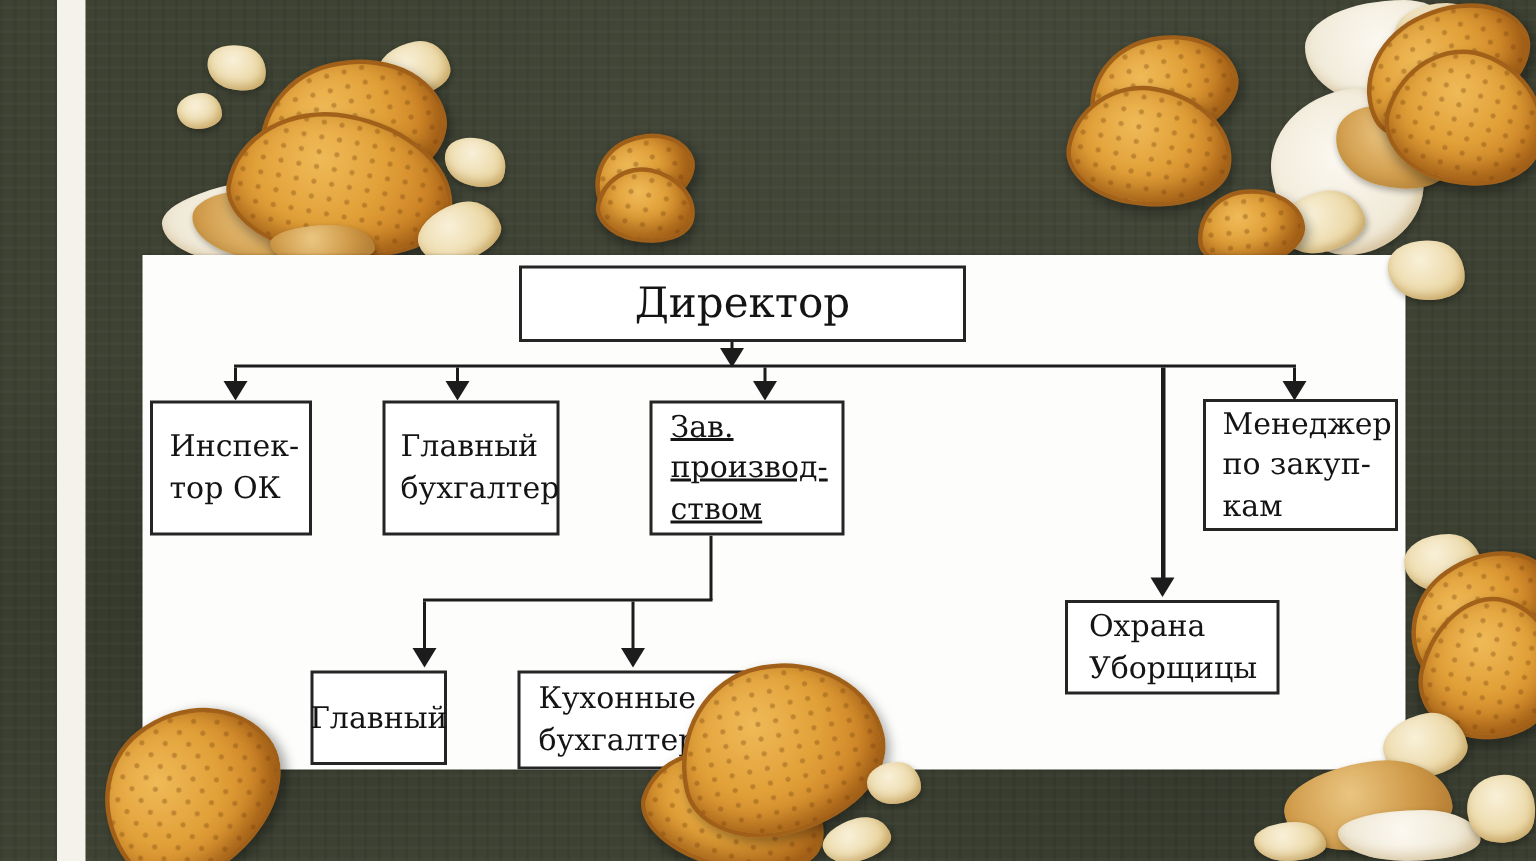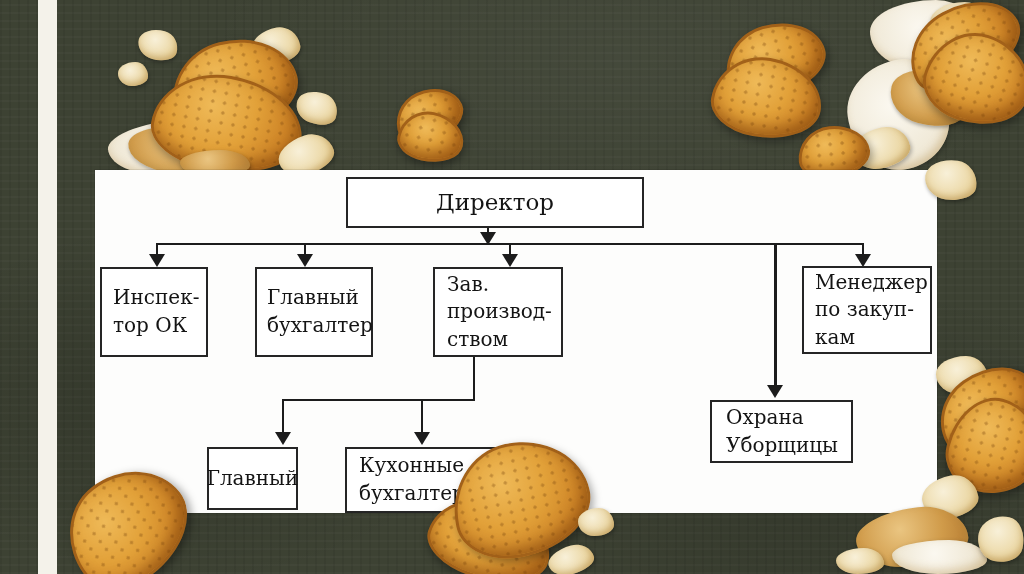--- a/index.html
+++ b/index.html
@@ -22,24 +22,24 @@
     text-shadow:0 0 3px #8a4046,0 0 7px #8a4046,0 0 14px #8a4046,0 0 24px rgba(138,64,70,.85),0 0 38px rgba(138,64,70,.55);
     white-space:pre;
   }
   .panel{position:absolute;left:95px;top:170px;width:842px;height:343px;background:#fdfdfc;z-index:3;
          box-shadow:0 0 0 1px rgba(0,0,0,.08);}
   
   .node{position:absolute;z-index:4;background:#fff;border:2px solid #252525;color:#141414;
         font-family:"DejaVu Serif", serif;font-size:20px;line-height:1.38;
         display:flex;align-items:center;box-sizing:border-box;}
   .node span{white-space:pre;display:block;}
-  .n-director{left:346px;top:177px;width:298px;height:51px;justify-content:center;font-size:23px;text-align:center;}
+  .n-director{left:346px;top:177px;width:298px;height:51px;justify-content:center;font-size:28px;text-align:center;}
   .n-inspector{left:100px;top:267px;width:108px;height:90px;padding-left:11px;}
   .n-accountant{left:255px;top:267px;width:118px;height:90px;padding-left:10px;}
-  .n-production{left:433px;top:267px;width:130px;height:90px;padding-left:12px;}
+  .n-production{left:433px;top:267px;width:130px;height:90px;padding-left:12px;text-decoration:underline;}
   .n-manager{left:802px;top:266px;width:130px;height:88px;padding-left:11px;}
   .n-security{left:710px;top:400px;width:143px;height:63px;padding-left:14px;}
   .n-cooks{left:207px;top:447px;width:91px;height:63px;justify-content:center;}
   .n-kitchen{left:345px;top:447px;width:151px;height:66px;padding-left:12px;}
   .ln{position:absolute;background:#1c1c1c;z-index:4;}
   .ah{position:absolute;width:0;height:0;border-left:8px solid transparent;border-right:8px solid transparent;
       border-top:13px solid #1c1c1c;z-index:4;}
   
   .rusk{position:absolute;
     background-image:

